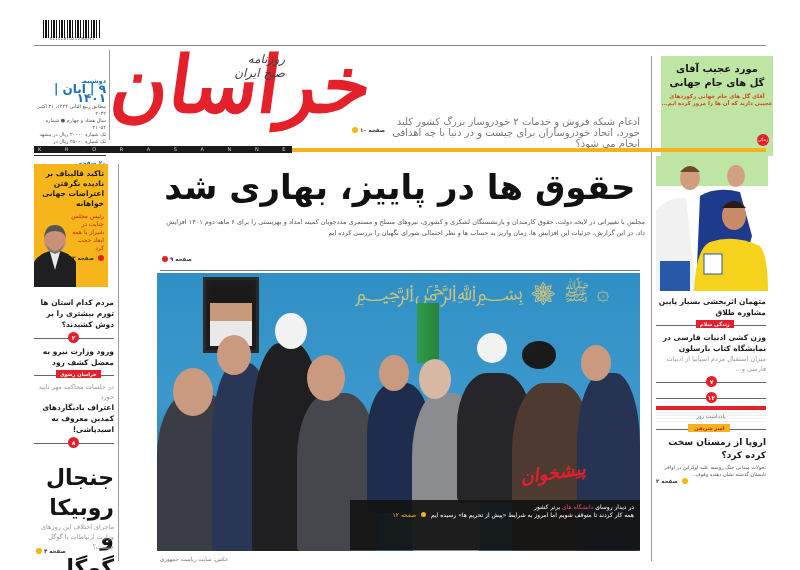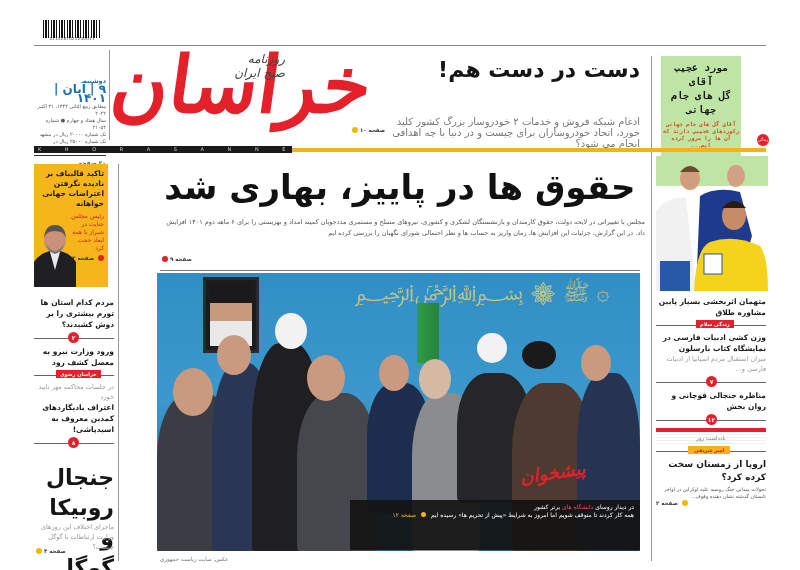--- a/index.html
+++ b/index.html
@@ -17,21 +17,21 @@
   .info-col .sep { height: 1px; background: #333; margin: 3px 0; }
   .info-col .pages { color: #1b6db5; font-size: 6px; font-weight: bold; }
   .vrule-info { left: 109px; top: 50px; width: 1px; height: 90px; background: #999; }
   .logo { left: 112px; top: 30px; width: 245px; height: 112px; font-family: "DejaVu Serif", serif; font-size: 78px; color: #e4202a; font-weight: bold; line-height: 110px; text-align: center; transform: skewX(-8deg); }
   .tagline { left: 225px; top: 52px; width: 60px; font-size: 12px; color: #444; font-style: italic; text-align: right; }
   .headline-top { left: 388px; top: 56px; width: 252px; font-size: 22px; font-weight: bold; line-height: 27px; color: #151515; }
   .lede-top { left: 380px; top: 116px; width: 260px; font-size: 10px; color: #777; line-height: 11px; }
   .page-ref { font-size: 5.5px; color: #333; font-weight: bold; }
   .page-ref .moon { display:inline-block; width:6px; height:6px; border-radius:50%; background:#f5b800; vertical-align: middle; margin-left:2px; }
   .vrule-mid { left: 651px; top: 56px; width: 1px; height: 505px; background: #999; }
-  .promo-green { left: 661px; top: 56px; width: 80px; height: 100px; background: #bfe5a4; padding: 6px 0; font-family: Liberation Mono, monospace; }
+  .promo-green { left: 661px; top: 56px; width: 112px; height: 100px; background: #bfe5a4; padding: 6px 0; }
   .promo-green .t { font-size: 10px; font-weight: bold; line-height: 14px; color: #151515; text-align: center; }
   .promo-green .s { font-size: 5.5px; color: #d14a1a; line-height: 7px; text-align: center; margin-top: 3px; font-weight: bold; }
   .badge-round { left: 757px; top: 134px; width: 12px; height: 12px; border-radius: 50%; background: #e4202a; color: #fff; font-size: 4px; text-align:center; line-height:12px; }
   .masthead-bar { left: 34px; top: 146px; width: 258px; height: 7px; background: #1a1a1a; color: #ccc; font-size: 5px; letter-spacing: 11px; line-height: 7px; padding-left: 4px; overflow: hidden; white-space: nowrap; }
   .yellow-bar { left: 292px; top: 146px; width: 474px; height: 4px; background: #f5b21c; margin-top: 2px; }
   .yellow-box { left: 34px; top: 164px; width: 74px; height: 123px; background: #f6b51b; padding: 5px 4px; }
   .yellow-box .t { font-size: 7.5px; font-weight: bold; line-height: 10px; color: #1c1c1c; }
   .yellow-box .s { font-size: 6px; color: #c8261c; line-height: 8px; margin-top: 3px; width: 36px; margin-left: auto; }
   .portrait { left: 34px; top: 200px; width: 42px; height: 87px; }
   .vrule-left { left: 118px; top: 164px; width: 1px; height: 397px; background: #999; }
@@ -84,21 +84,20 @@
   <div>۴ صفحه ویژه استانی</div>
   <div>۴ صفحه ویژه زندگی سلام</div>
   <div>نقشه خراسان رضوی ویژه</div>
 </div>
 <div class="abs vrule-info"></div>
 
 <div class="abs logo">خراسان</div>
 <div class="abs tagline">روزنامه صبح ایران</div>
 
 <div class="abs headline-top rtl">
-  <div>دست در دست هم!</div>
 </div>
 <div class="abs lede-top rtl">
   <span>ادغام شبکه فروش و خدمات ۲ خودروساز بزرگ کشور کلید خورد، اتحاد خودروسازان برای چیست و در دنیا با چه اهدافی انجام می شود؟</span>
 </div>
 <div class="abs page-ref" style="left:350px;top:127px;">
   <span class="moon"></span>
   <span>صفحه ۱۰</span>
 </div>
 
 <div class="abs vrule-mid"></div>
@@ -226,21 +225,20 @@
   <div style="position:relative;height:14px;">
     <div class="hr" style="position:absolute;top:7px;left:0;right:0;"></div>
     <span class="tag-red" style="position:absolute;left:40px;top:2px;">زندگی سلام</span>
   </div>
   <div class="right-story">وزن کشی ادبیات فارسی در نمایشگاه کتاب بارسلون</div>
   <div class="gray-text">میزان استقبال مردم اسپانیا از ادبیات فارسی و...</div>
   <div style="position:relative;height:16px;">
     <div class="hr" style="position:absolute;top:8px;left:0;right:0;"></div>
     <div class="num-badge" style="position:absolute;left:50px;top:2px;">۷</div>
   </div>
-  <div class="right-story">مناظره جنجالی قوچانی و روان بخش</div>
   <div style="position:relative;height:16px;">
     <div class="hr" style="position:absolute;top:8px;left:0;right:0;"></div>
     <div class="num-badge" style="position:absolute;left:50px;top:2px;">۱۲</div>
   </div>
   <div class="red-band"></div>
   <div class="grid-note">یادداشت روز</div>
   <div style="position:relative;height:14px;">
     <div class="hr" style="position:absolute;top:7px;left:0;right:0;"></div>
     <span class="tag-yellow" style="position:absolute;left:32px;top:2px;">امیر شریفی</span>
   </div>

